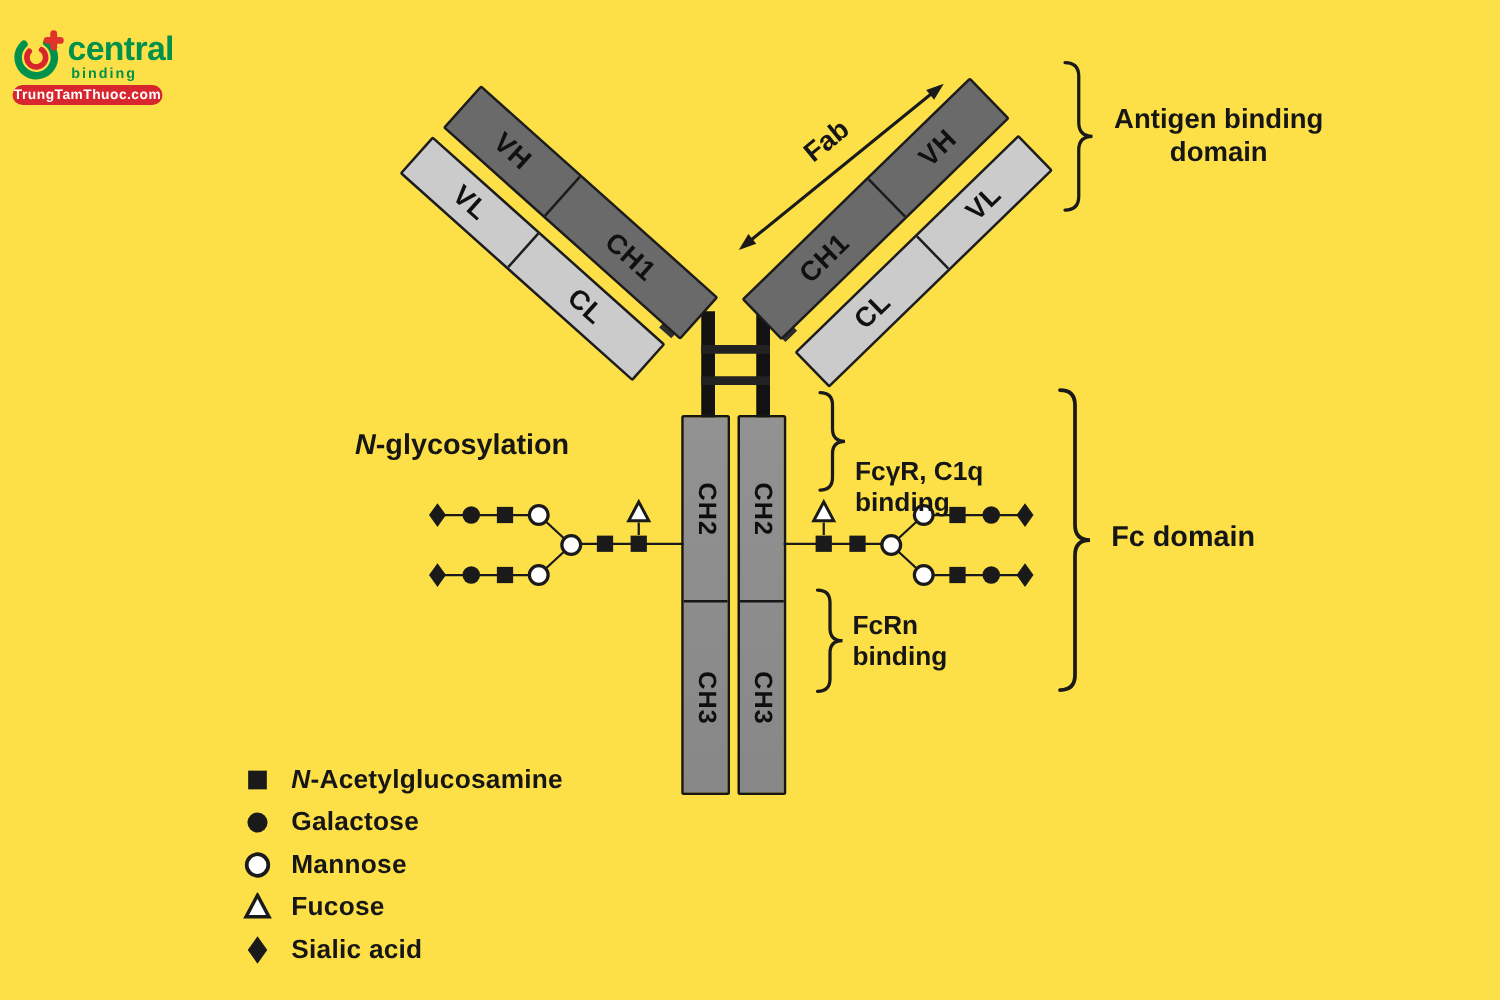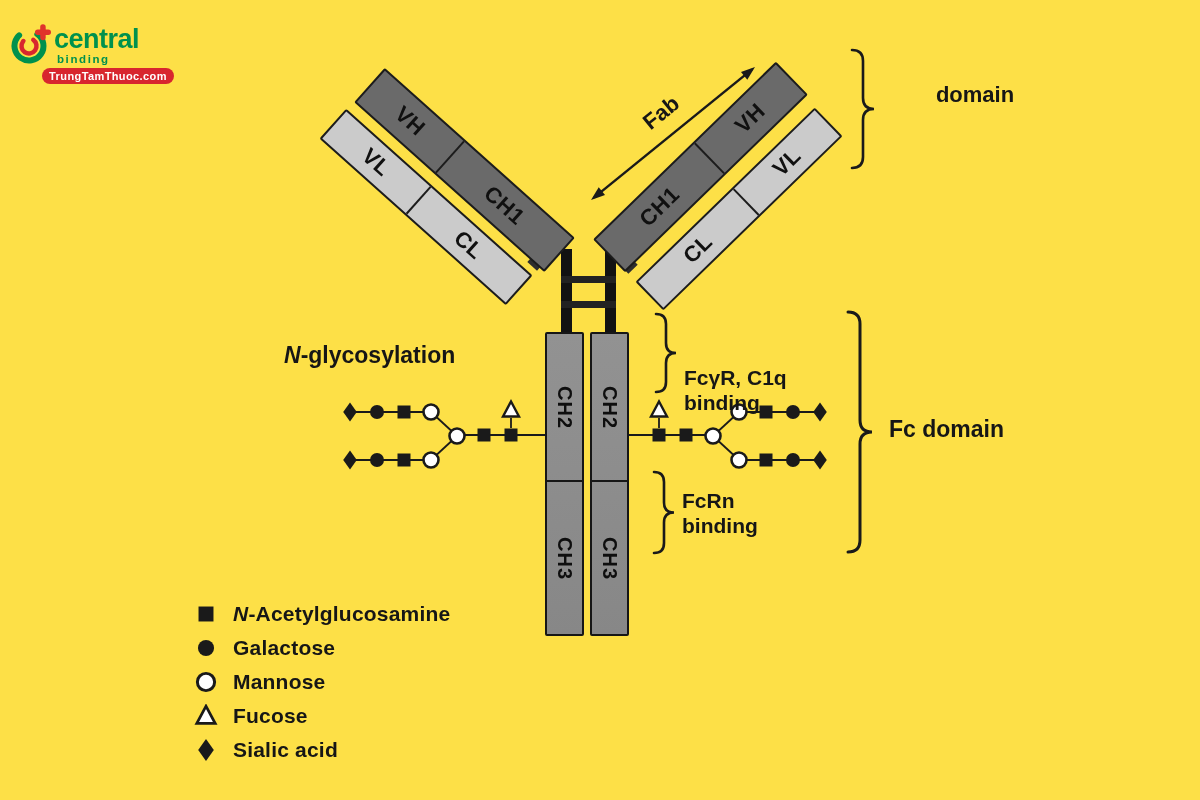--- a/index.html
+++ b/index.html
@@ -12,23 +12,23 @@
   .layer2{z-index:2;}
   .layer5{z-index:5;}
 
   
   #logo{position:absolute;left:10px;top:12px;width:130px;z-index:6;}
   #logo .mark{position:absolute;left:0;top:8px;}
   #logo .brand{position:absolute;left:44px;top:12px;font-size:27px;font-weight:bold;
     color:var(--logo-green);letter-spacing:-0.5px;}
   #logo .tagline{position:absolute;left:47px;top:41px;font-size:11.5px;font-weight:bold;
     color:var(--logo-green);letter-spacing:1.6px;}
-  #logo .badge{position:absolute;left:0;top:56px;width:132px;height:16px;border-radius:9px;
+  #logo .badge{position:absolute;left:0;top:56px;width:120px;height:16px;border-radius:9px;
     background:var(--logo-red);color:#fff;font-size:11px;font-weight:bold;
-    display:flex;align-items:center;justify-content:center;letter-spacing:0.4px;margin-left:32px;}
+    display:flex;align-items:center;justify-content:center;letter-spacing:0.4px;}
 
   
   .arm{position:absolute;display:flex;border:2.5px solid #1c1c1c;border-radius:2px;
     box-sizing:border-box;}
   .arm .seg{display:flex;align-items:center;justify-content:center;
     font-weight:bold;font-size:22px;color:#101010;letter-spacing:0.5px;}
   .arm .seg + .seg{border-left:2.5px solid #1c1c1c;}
   .heavy{background:var(--heavy);height:46px;width:255px;}
   .light{background:var(--light);height:40px;width:250px;}
   #arm-left-heavy {left:337px;top:147px;transform:rotate(41.8deg);}
@@ -62,21 +62,21 @@
     transform:rotate(-39deg);}
   #antigen-label{left:882px;top:81px;width:186px;text-align:center;font-size:22px;line-height:27px;}
   #n-glyc-label{left:284px;top:343px;font-size:23px;}
   #fcgr-label{left:684px;top:329px;}
   #fcrn-label{left:682px;top:488px;}
   #fc-domain-label{left:889px;top:417px;font-size:23px;}
   .it{font-style:italic;}
 
   
   #legend{position:absolute;left:194px;top:602px;z-index:5;}
-  .legend-row{display:flex;align-items:flex-start;height:34px;gap:15px;}
+  .legend-row{display:flex;align-items:flex-end;height:34px;gap:15px;}
   .legend-row .ic{width:24px;display:flex;justify-content:center;align-items:center;}
   .legend-row .tx{font-size:21px;font-weight:bold;color:#161616;letter-spacing:0.2px;}
 </style>
 </head>
 <body>
 
 <div id="canvas">
 
   <svg id="fig-svg" width="1200" height="800" viewBox="0 0 1200 800">
     <g id="fab-arrow">
@@ -202,20 +202,21 @@
         <span>CH2</span>
       </div>
     <div class="fc-seg bottom">
         <span>CH3</span>
       </div>
   </div>
 
   <div class="lbl layer5" id="fab-label" style="z-index:5;">Fab</div>
 
   <div class="lbl layer5" id="antigen-label" style="z-index:5;">
+    <div>Antigen binding</div>
     <div>domain</div>
   </div>
 
   <div class="lbl layer5" id="n-glyc-label" style="z-index:5;">
     <span class="it">N</span><span>-glycosylation</span>
   </div>
 
   <div class="lbl layer5" id="fcgr-label" style="z-index:5;margin-top:36px;">
     <div>FcγR, C1q</div>
     <div>binding</div>

